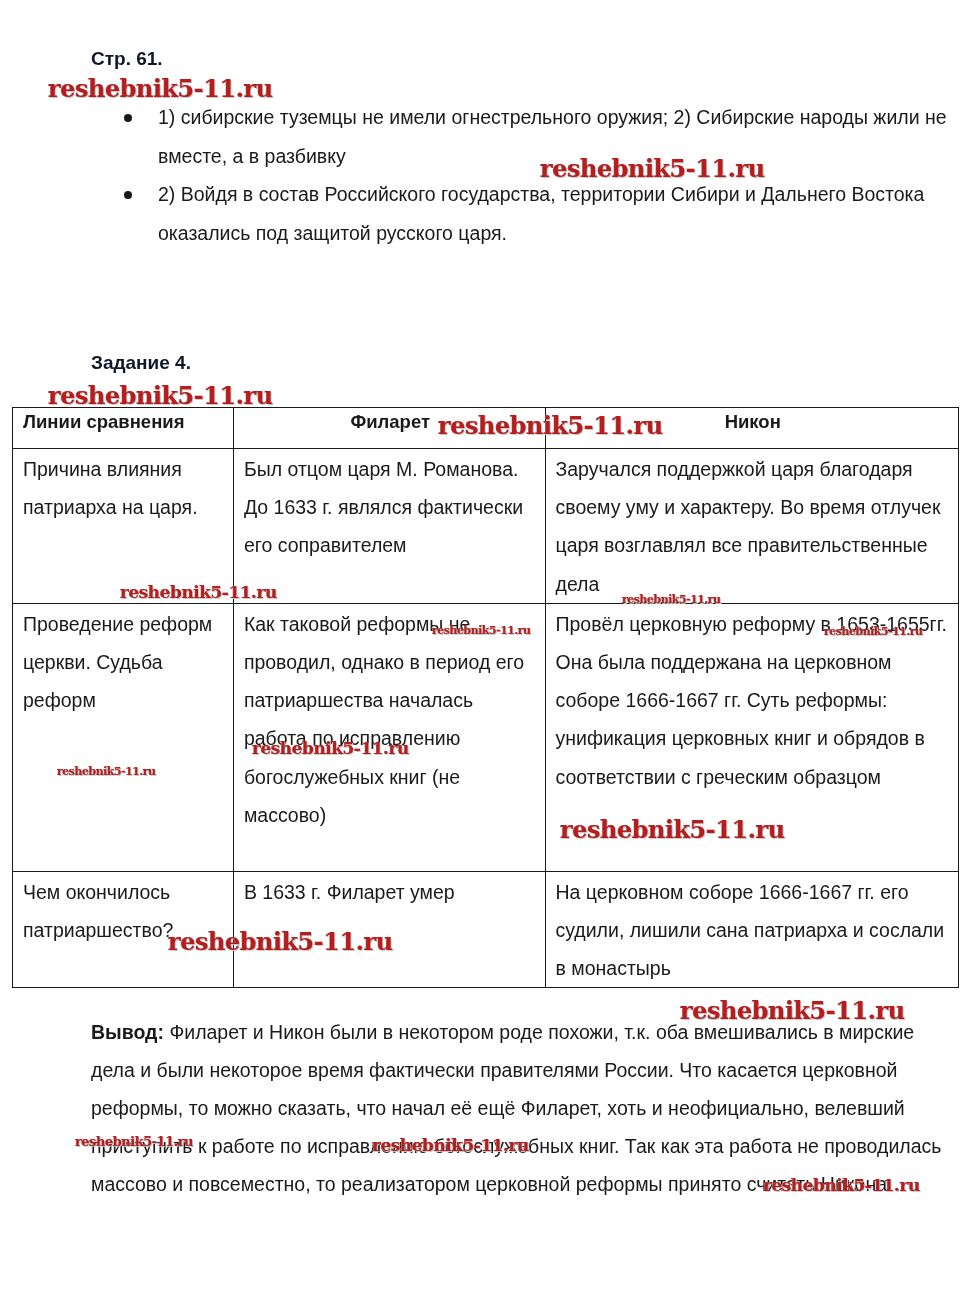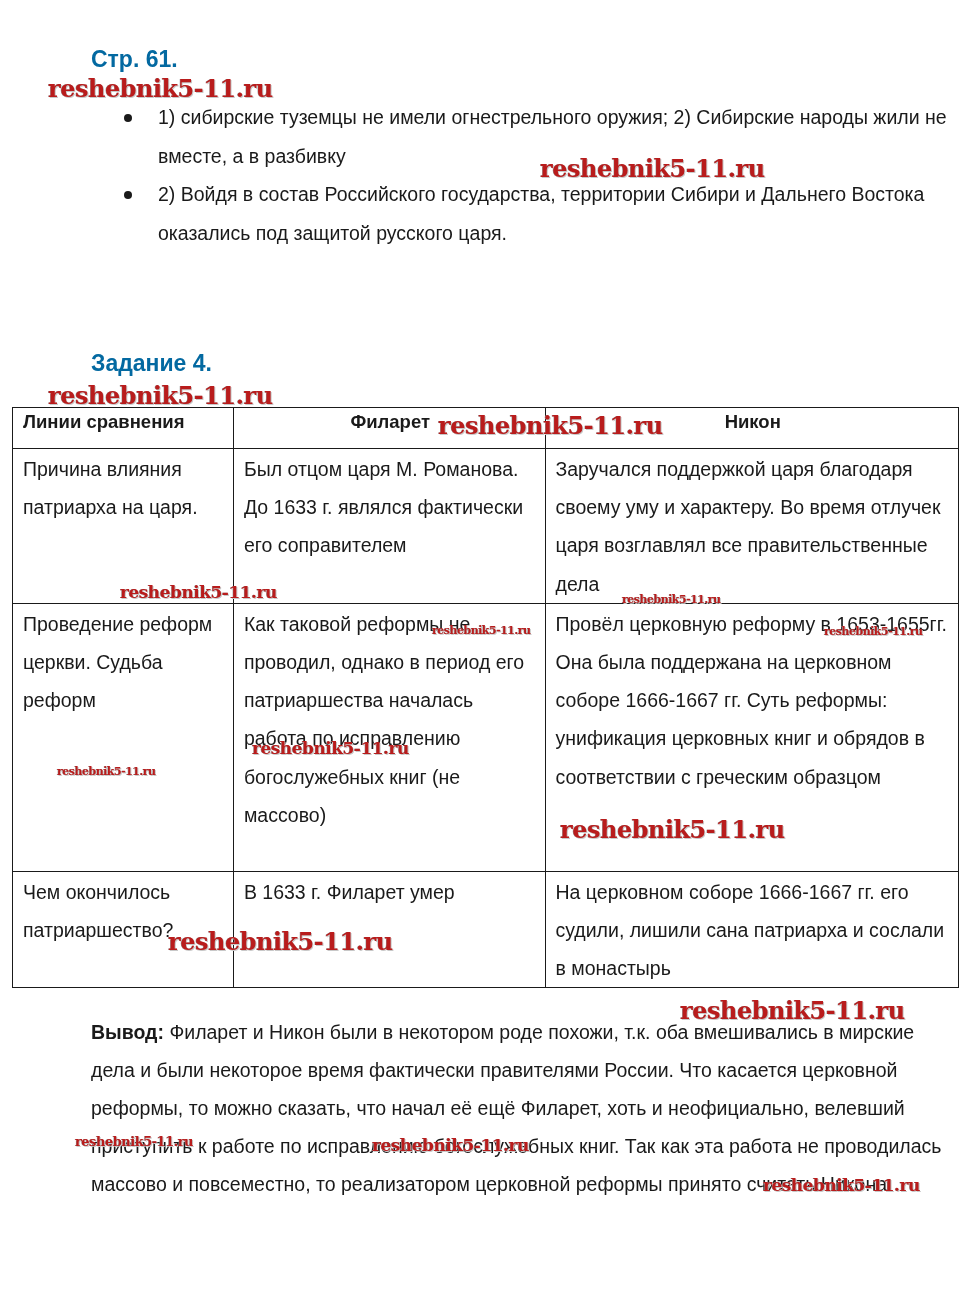--- a/index.html
+++ b/index.html
@@ -11,23 +11,23 @@
       width: 973px;
       height: 1301px;
       position: relative;
       overflow: hidden;
       font-family: "Liberation Sans", sans-serif;
       color: #1a1a1a;
     }
     .page-heading {
       position: absolute;
       left: 91px;
-      font-size: 23px;
+      font-size: 19px;
       font-weight: bold;
-      color: #0369a1;
+      color: #0f172a;
       line-height: 22px;
     }
     #heading-page { top: 48px; }
     #heading-task { top: 352px; }
 
     .bullets {
       position: absolute;
       left: 120px;
       top: 98px;
       width: 830px;

